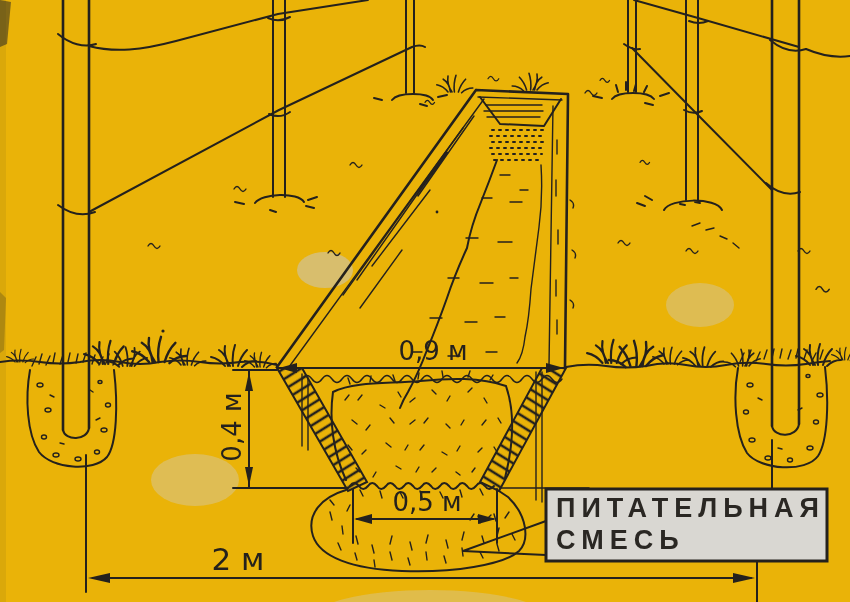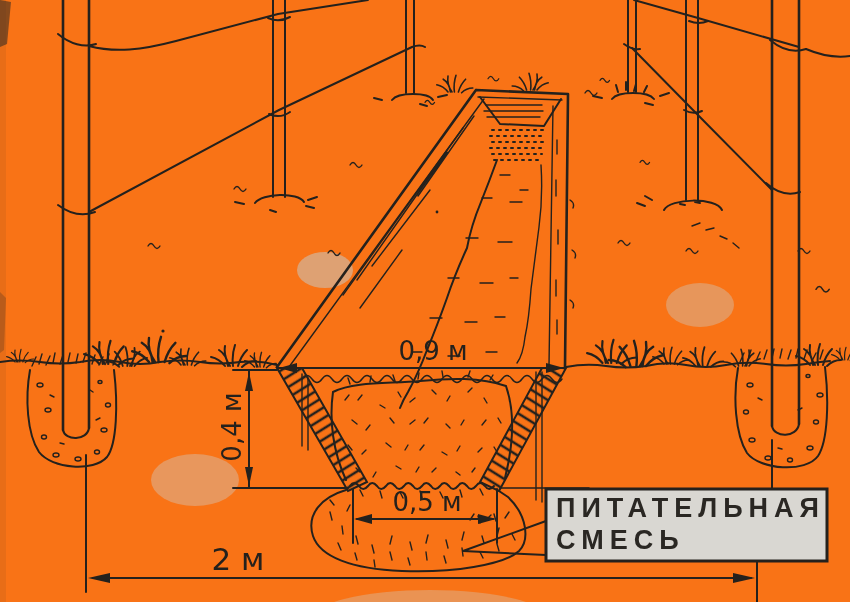--- a/index.html
+++ b/index.html
@@ -1,16 +1,16 @@
 <!DOCTYPE html>
 <html><head>
 <meta charset="utf-8">
 <style>
   html,body{margin:0;padding:0;background:#b9b7b2;}
-  .page{width:850px;height:602px;position:relative;background:#f97316;overflow:hidden;}
+  .page{width:850px;height:602px;position:relative;background:#eab308;overflow:hidden;}
   svg{display:block;}
   text{font-family:"DejaVu Sans",sans-serif;fill:#24211d;}
   .dim{font-size:26px;}
   .dim-big{font-size:31px;}
   .stencil{font-family:"Liberation Sans",sans-serif;font-weight:bold;font-size:27px;letter-spacing:6px;fill:#2a2723;}
   .ink{stroke:#24211d;fill:none;stroke-linecap:round;stroke-linejoin:round;}
   .w1{stroke-width:1.4;} .w2{stroke-width:2;} .w3{stroke-width:2.6;} 
 </style>
 </head>
 <body>

